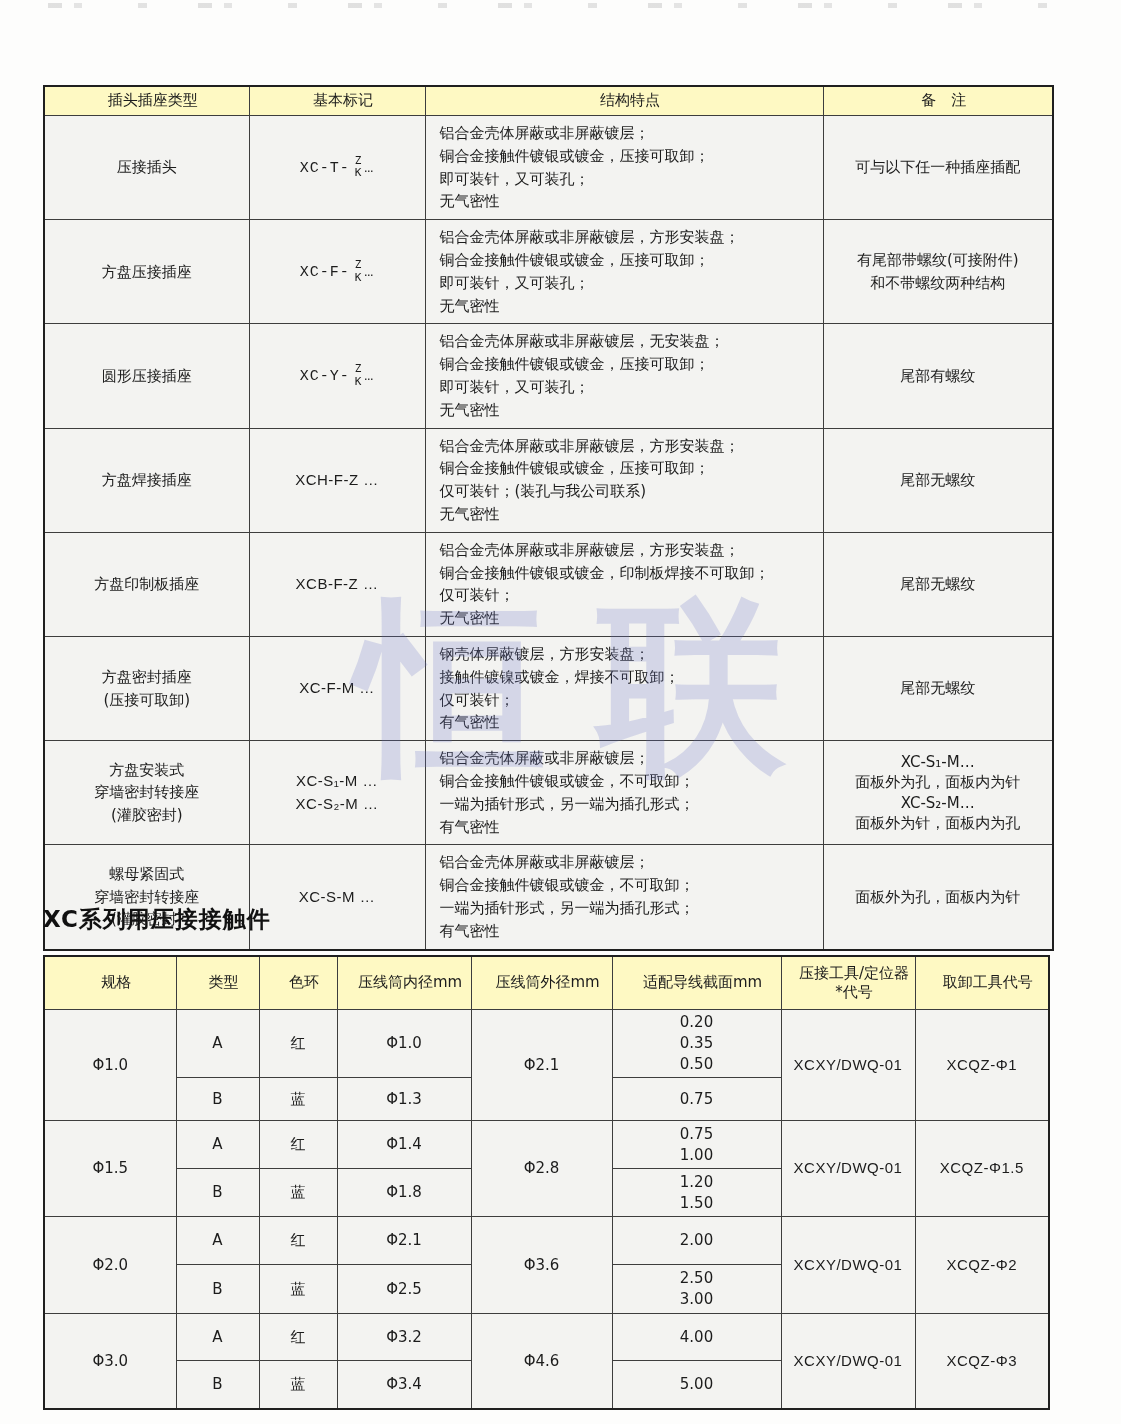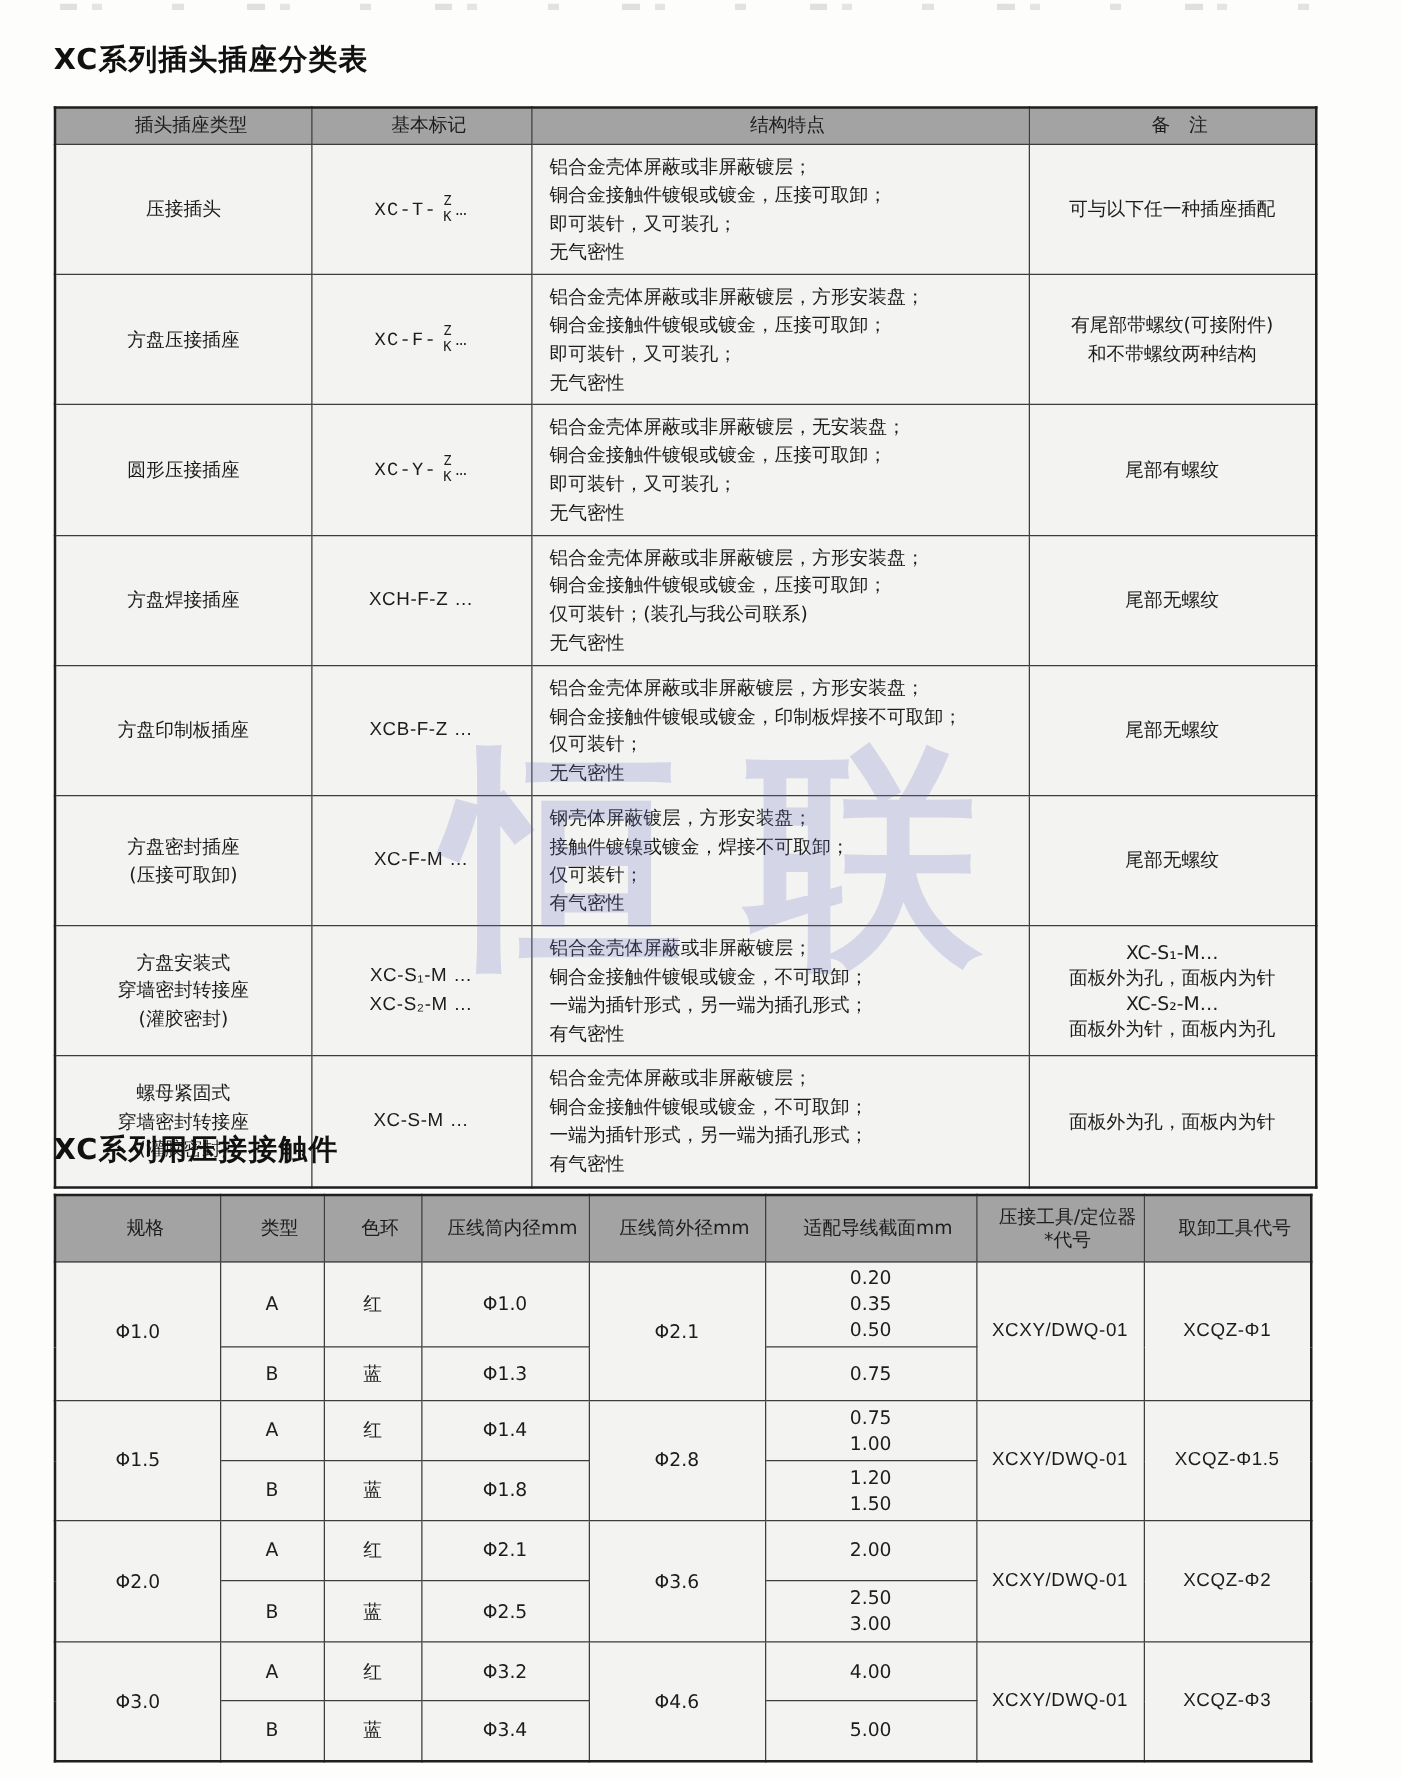--- a/index.html
+++ b/index.html
@@ -27,21 +27,21 @@
   #title1{top:32px;}
   #title2{top:904px;}
 
   table{border-collapse:collapse;table-layout:fixed;background:#f3f3f1;}
   .sheet{position:absolute;left:43px;border:2px solid #1f1f1f;}
   #table1{top:85px;width:1009px;}
   #table2{top:955px;width:1005px;}
   th,td{border:1px solid #3d3d3d;font-weight:normal;font-size:15px;
         text-align:center;vertical-align:middle;padding:2px 4px;
         white-space:pre-line;line-height:1.5;color:#1c1c1c;}
-  th{background:#a3a3a3;height:24px;line-height:1.3;padding-left:16px;}
+  th{background:#fef9c3;height:24px;line-height:1.3;padding-left:16px;}
   #table2 th{height:48px;}
 
   .features{
     text-align:left;padding:6px 10px 6px 14px;line-height:1.52;
   }
   .mark{
     font-family:Liberation Mono, monospace;
     letter-spacing:1px;
   }
   .stack{
@@ -66,21 +66,20 @@
     color:rgba(158,173,175,0.50);white-space:nowrap;
   }
 </style>
 </head>
 <body>
 
 <div class="page">
 
   <div class="scan-strip"></div>
 
-  <div id="title1" class="doc-title">XC系列插头插座分类表</div>
 
   <table id="table1" class="sheet">
     <colgroup>
       <col style="width:205px">
         <col style="width:176px">
         <col style="width:398px">
         <col style="width:230px">
     </colgroup>
     <tbody>
         <tr>

